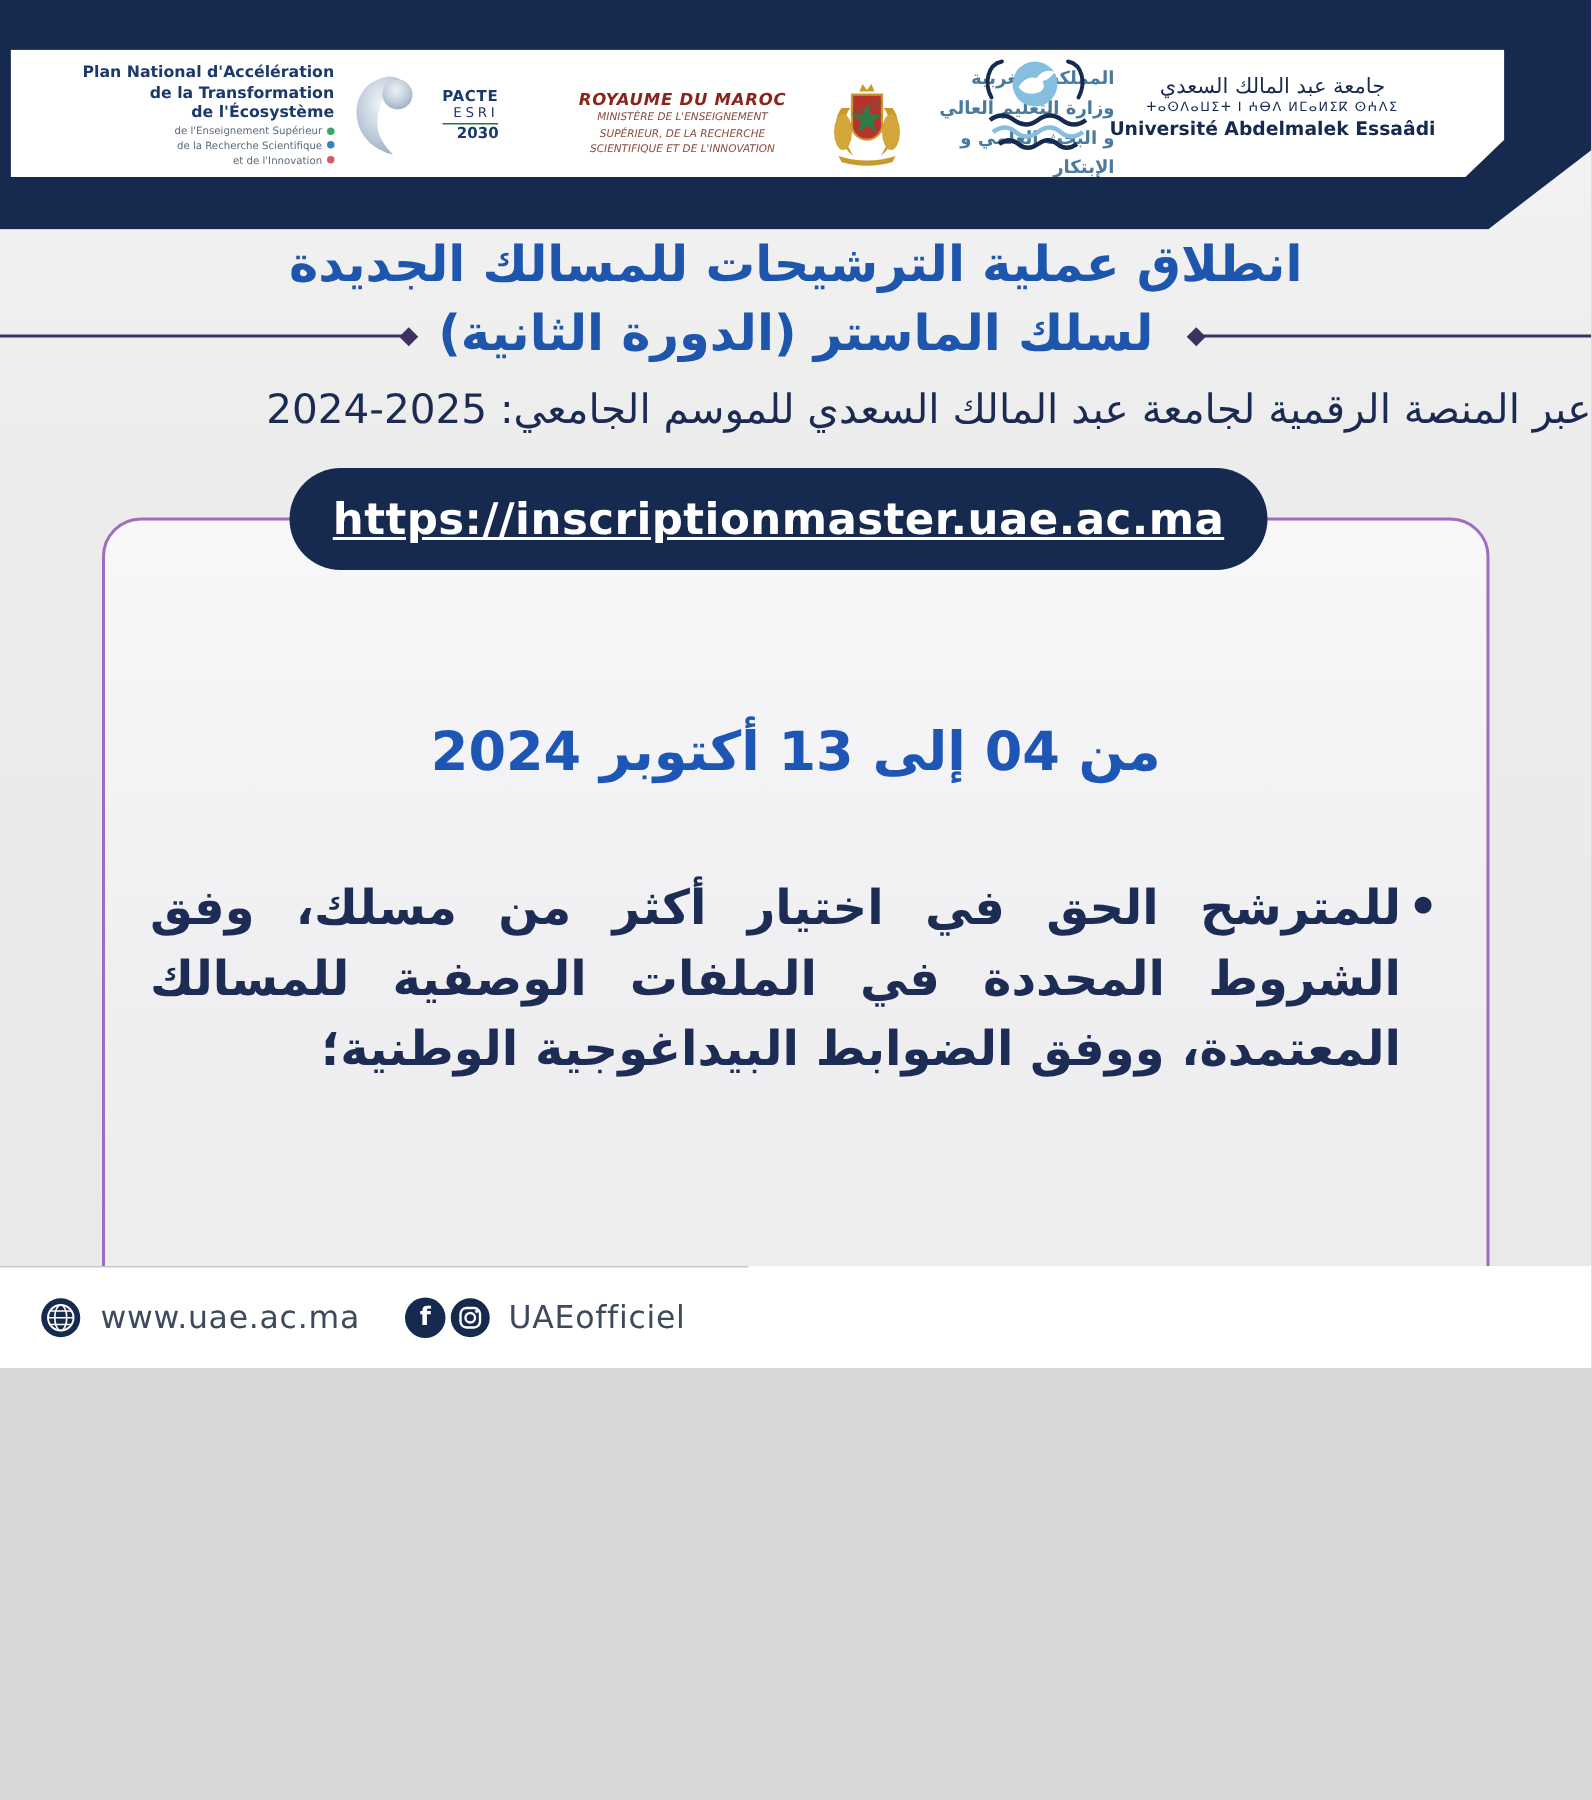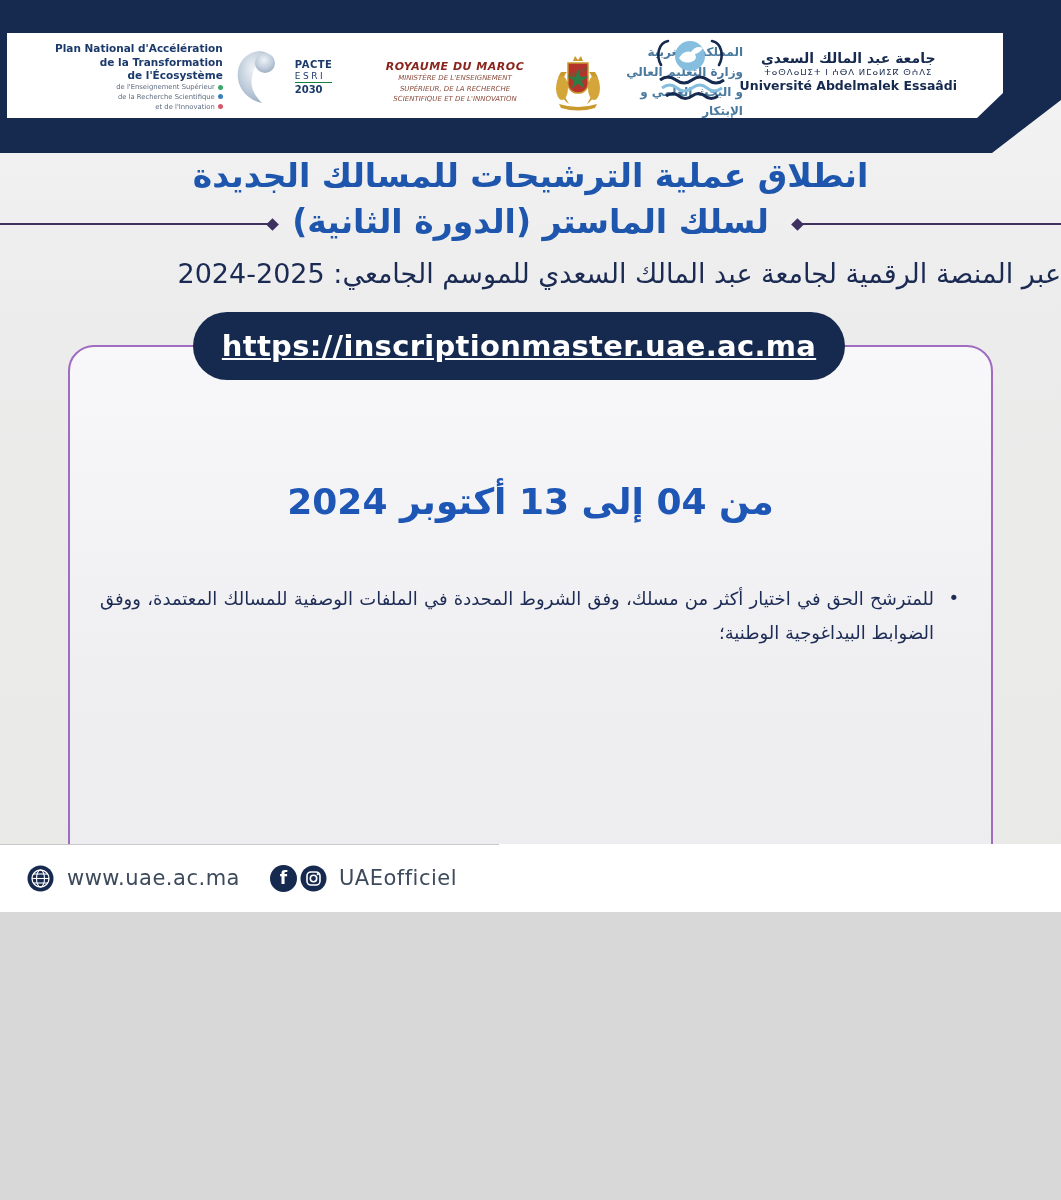--- a/index.html
+++ b/index.html
@@ -11,32 +11,32 @@
   .header{position:absolute;top:0;left:0;width:100%;height:153px;background:#16294e;
           clip-path:polygon(0 0,100% 0,100% 100px,992px 100%,0 100%);z-index:2;}
   .logo-band{position:absolute;left:7px;top:33px;right:58px;height:85px;background:#ffffff;
           clip-path:polygon(0 0,100% 0,100% 60px,calc(100% - 26px) 100%,0 100%);}
   .pacte-group{position:absolute;left:48px;top:9px;display:flex;align-items:center;gap:9px;}
   .pacte-lines{text-align:right;color:#1b3a6b;}
   .pl-big{font-size:10.5px;font-weight:bold;line-height:1.3;}
   .pl-small{font-size:6.8px;color:#5b6b7e;line-height:1.45;}
   .dot{display:inline-block;width:5px;height:5px;border-radius:50%;margin-left:3px;vertical-align:middle;}
   .dot-g{background:#3aa86c;} .dot-b{background:#3a7fc0;} .dot-r{background:#d65a6a;}
-  .pacte-badge{font-size:10px;color:#1b3a6b;line-height:1.2;text-align:left;}
+  .pacte-badge{font-size:10px;color:#1b3a6b;line-height:1.2;text-align:right;}
   .pb-1{font-weight:bold;letter-spacing:.5px;}
   .pb-2{letter-spacing:2.5px;font-size:9px;}
   .pb-3{font-weight:bold;border-top:1px solid #15803d;padding-top:1px;}
   .ministry-group{position:absolute;left:362px;top:10px;display:flex;align-items:center;gap:10px;}
   .min-fr{text-align:center;width:172px;font-style:italic;}
   .mf-title{font-size:11px;font-weight:bold;color:#8a241c;letter-spacing:.5px;}
   .mf-line{font-size:7px;color:#8a4a3a;line-height:1.5;}
   .min-ar{direction:rtl;text-align:right;color:#4a7a9e;font-size:12px;font-weight:bold;line-height:1.65;width:128px;}
   .uae-group{position:absolute;right:46px;top:5px;display:flex;align-items:center;gap:8px;}
   .uae-text{text-align:center;color:#16294e;}
-  .ut-ar{font-size:14px;font-weight:bold;direction:rtl;}
+  .ut-ar{font-size:14px;font-weight:normal;direction:rtl;}
   .ut-tif{font-size:8.5px;letter-spacing:1px;margin:1px 0;}
   .ut-fr{font-size:12.5px;font-weight:bold;}
 
   
   .title-line{position:absolute;left:0;right:0;text-align:center;direction:rtl;
               font-size:33px;font-weight:bold;color:#1e56ad;z-index:3;}
   .title-1{top:156px;} .title-2{top:202px;}
   .deco-line{position:absolute;top:223px;height:2px;background:#3e3160;z-index:3;}
   .deco-left{left:0;width:273px;} .deco-right{right:0;width:264px;}
   .diamond{position:absolute;top:-3.5px;width:9px;height:9px;background:#3e3160;transform:rotate(45deg);}
@@ -50,22 +50,22 @@
   .url-text{color:#ffffff;font-size:29px;font-weight:bold;text-decoration:underline;letter-spacing:.3px;}
 
   
   .card{position:absolute;left:68px;top:345px;width:925px;height:720px;box-sizing:border-box;
         border:2px solid #a06cc0;border-radius:26px;z-index:4;
         background:linear-gradient(180deg,#f8f7fa 0%,#efeef1 45%,#ebeaed 100%);
         padding:74px 30px 0 30px;}
   .body-text{direction:rtl;text-align:justify;font-size:30px;font-weight:bold;color:#1d2c55;line-height:58px;}
   .date-line{margin-top:60px;text-align:center;direction:rtl;font-size:36px;font-weight:bold;color:#1d56b5;}
   .bullets{margin-top:60px;direction:rtl;}
-  .bullet{position:relative;padding-right:27px;font-size:18px;font-weight:normal;color:#1d2c55;
-          line-height:34px;text-align:justify;margin-bottom:14px;}
+  .bullet{position:relative;padding-right:27px;font-size:32px;font-weight:bold;color:#1d2c55;
+          line-height:47px;text-align:justify;margin-bottom:14px;}
   .bullet::before{content:"\2022";position:absolute;right:2px;top:-1px;color:#1d2c55;}
 
   
   .footer{position:absolute;left:0;bottom:0;width:100%;height:68px;background:#ffffff;z-index:6;}
   .footer-divider{position:absolute;top:0;left:0;width:47%;height:1px;background:#c9c9c9;}
   .footer-content{display:flex;align-items:center;height:100%;padding-left:27px;}
   .f-icon{width:27px;height:27px;flex:0 0 auto;}
   .f-circle{width:27px;height:27px;border-radius:50%;background:#16294e;color:#fff;display:flex;
             align-items:center;justify-content:center;font-weight:bold;font-size:17px;flex:0 0 auto;}
   .site-text{margin-left:13px;font-size:21px;color:#3c4a5c;letter-spacing:.5px;}

